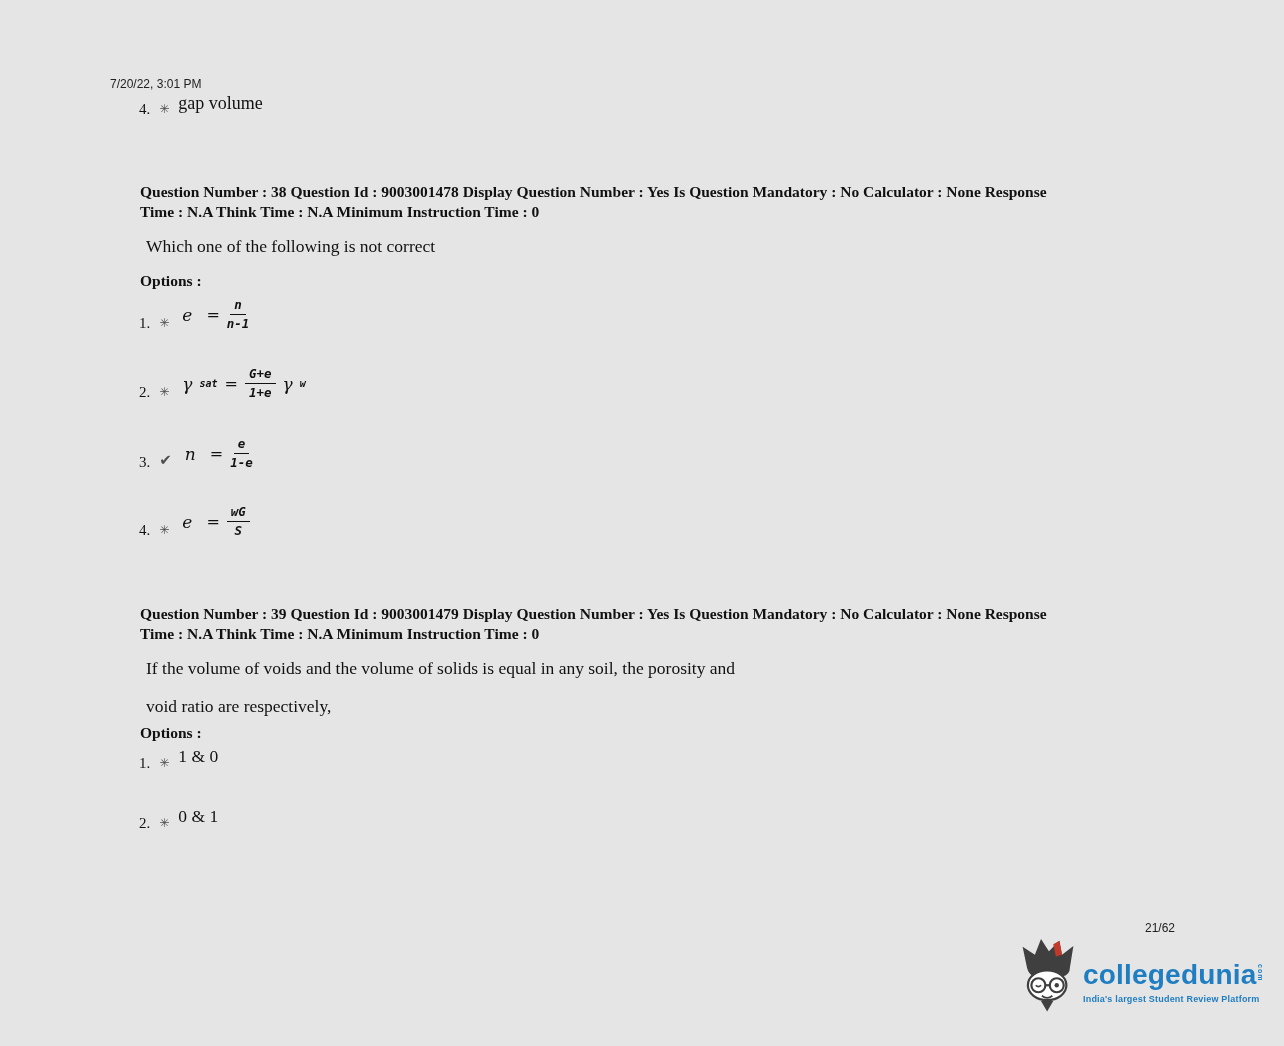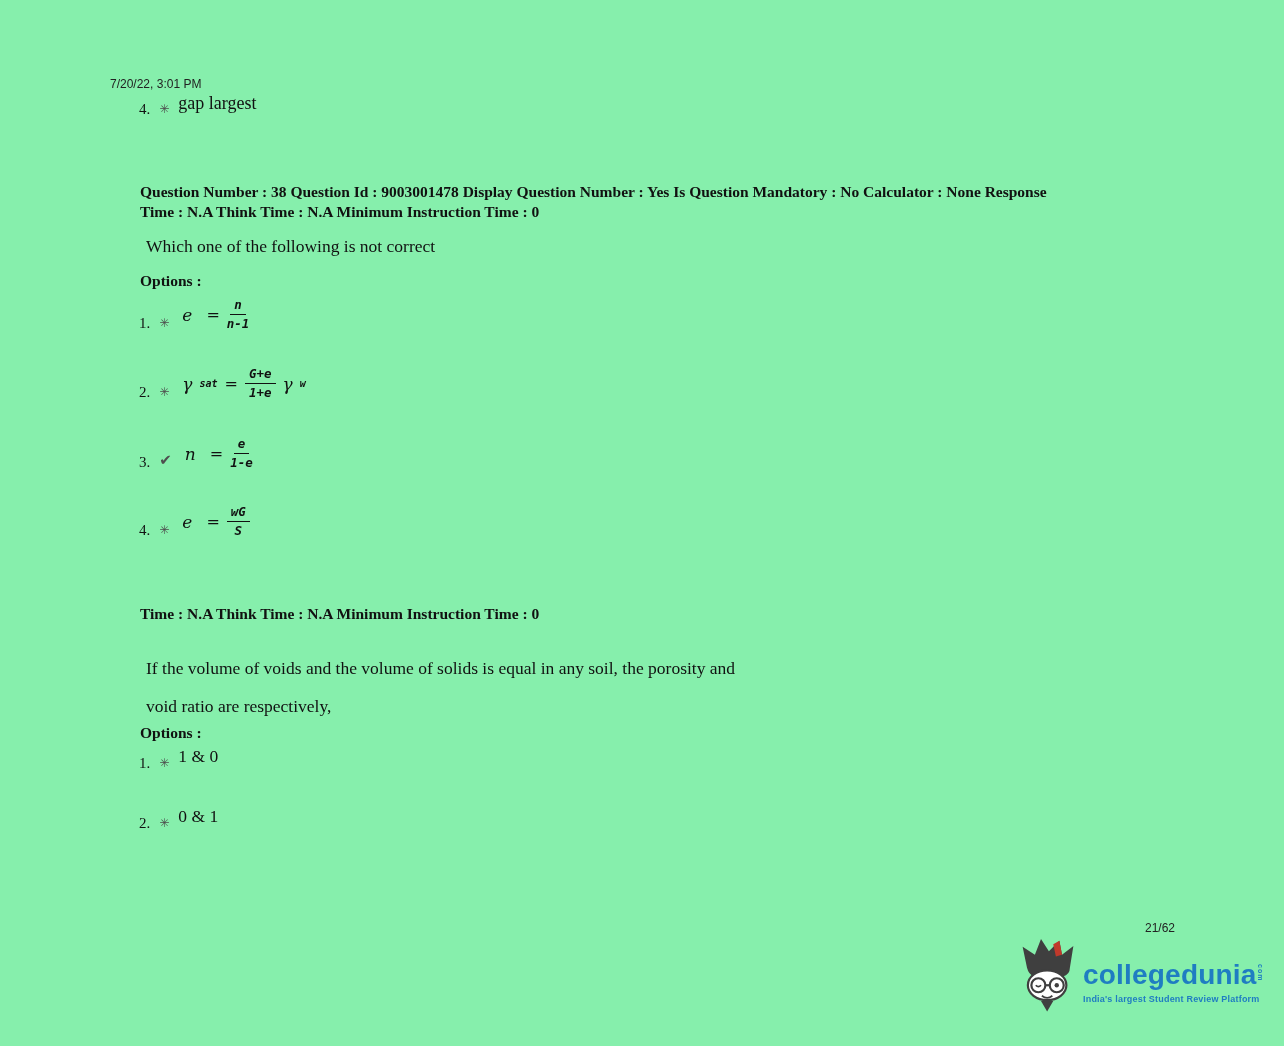--- a/index.html
+++ b/index.html
@@ -1,18 +1,18 @@
 <!DOCTYPE html>
 <html><head>
 <meta charset="utf-8">
 <style>
   * { margin:0; padding:0; box-sizing:border-box; }
   html,body { background:#ffffff; }
   body { width:1284px; height:1046px; position:relative; font-family:"Liberation Serif", serif; color:#1a1a1a; }
-  .page { position:absolute; inset:0; width:1284px; height:1046px; background:#86efac; overflow:hidden; }
+  .page { position:absolute; inset:0; width:1284px; height:1046px; background:#e5e5e5; overflow:hidden; }
 
   .timestamp { position:absolute; left:110px; top:77px; font-family:"Liberation Sans", sans-serif; font-size:12px; color:#222; }
   .page-indicator { position:absolute; left:1145px; top:901px; font-family:"Liberation Sans", sans-serif; font-size:12px; color:#222;margin-top:20px; }
 
   .meta { position:absolute; font-weight:bold; font-size:15.5px; line-height:20px; color:#111; white-space:nowrap; }
   .question-text { position:absolute; font-size:17.5px; color:#111; white-space:nowrap; }
   .options-label { position:absolute; font-weight:bold; font-size:15.5px; color:#111;text-align:center; }
 
   .opt-row { position:absolute; display:flex; align-items:flex-end; gap:9px; }
   .opt-label { font-size:15px; color:#111; line-height:1; padding-bottom:2px; }
@@ -39,21 +39,21 @@
 </head>
 <body>
 
 <div class="page">
 
   <div class="timestamp">7/20/22, 3:01 PM</div>
 
   <div class="opt-row" style="left:139px; top:101px;">
     <span class="opt-label">4.</span>
     <span class="marker">✳</span>
-    <span class="opt-text-big">gap largest</span>
+    <span class="opt-text-big">gap volume</span>
   </div>
 
   <div class="meta" style="left:140px; top:182px;">
     <div>Question Number : 38 Question Id : 9003001478 Display Question Number : Yes Is Question Mandatory : No Calculator : None Response</div>
     <div>Time : N.A Think Time : N.A Minimum Instruction Time : 0</div>
   </div>
 
   <div class="question-text" style="left:146px; top:236px;text-align:right;">Which one of the following is not correct</div>
 
   <div class="options-label" style="left:140px; top:272px;">Options :</div>
@@ -116,20 +116,21 @@
       <span class="frac">
           <span class="num">wG</span>
           <span class="den">S</span>
         </span>
       <span class="fvar"></span>
         <sub class="fsub"></sub>
     </span>
   </div>
 
   <div class="meta" style="left:140px; top:604px;">
+    <div>Question Number : 39 Question Id : 9003001479 Display Question Number : Yes Is Question Mandatory : No Calculator : None Response</div>
     <div>Time : N.A Think Time : N.A Minimum Instruction Time : 0</div>
   </div>
 
   <div class="question-text" style="left:146px; top:658px;">If the volume of voids and the volume of solids is equal in any soil, the porosity and</div>
   <div class="question-text" style="left:146px; top:696px;">void ratio are respectively,</div>
 
   <div class="options-label" style="left:140px; top:724px;">Options :</div>
 
   <div class="opt-row" style="left:139px; top:755px;">
     <span class="opt-label">1.</span>

